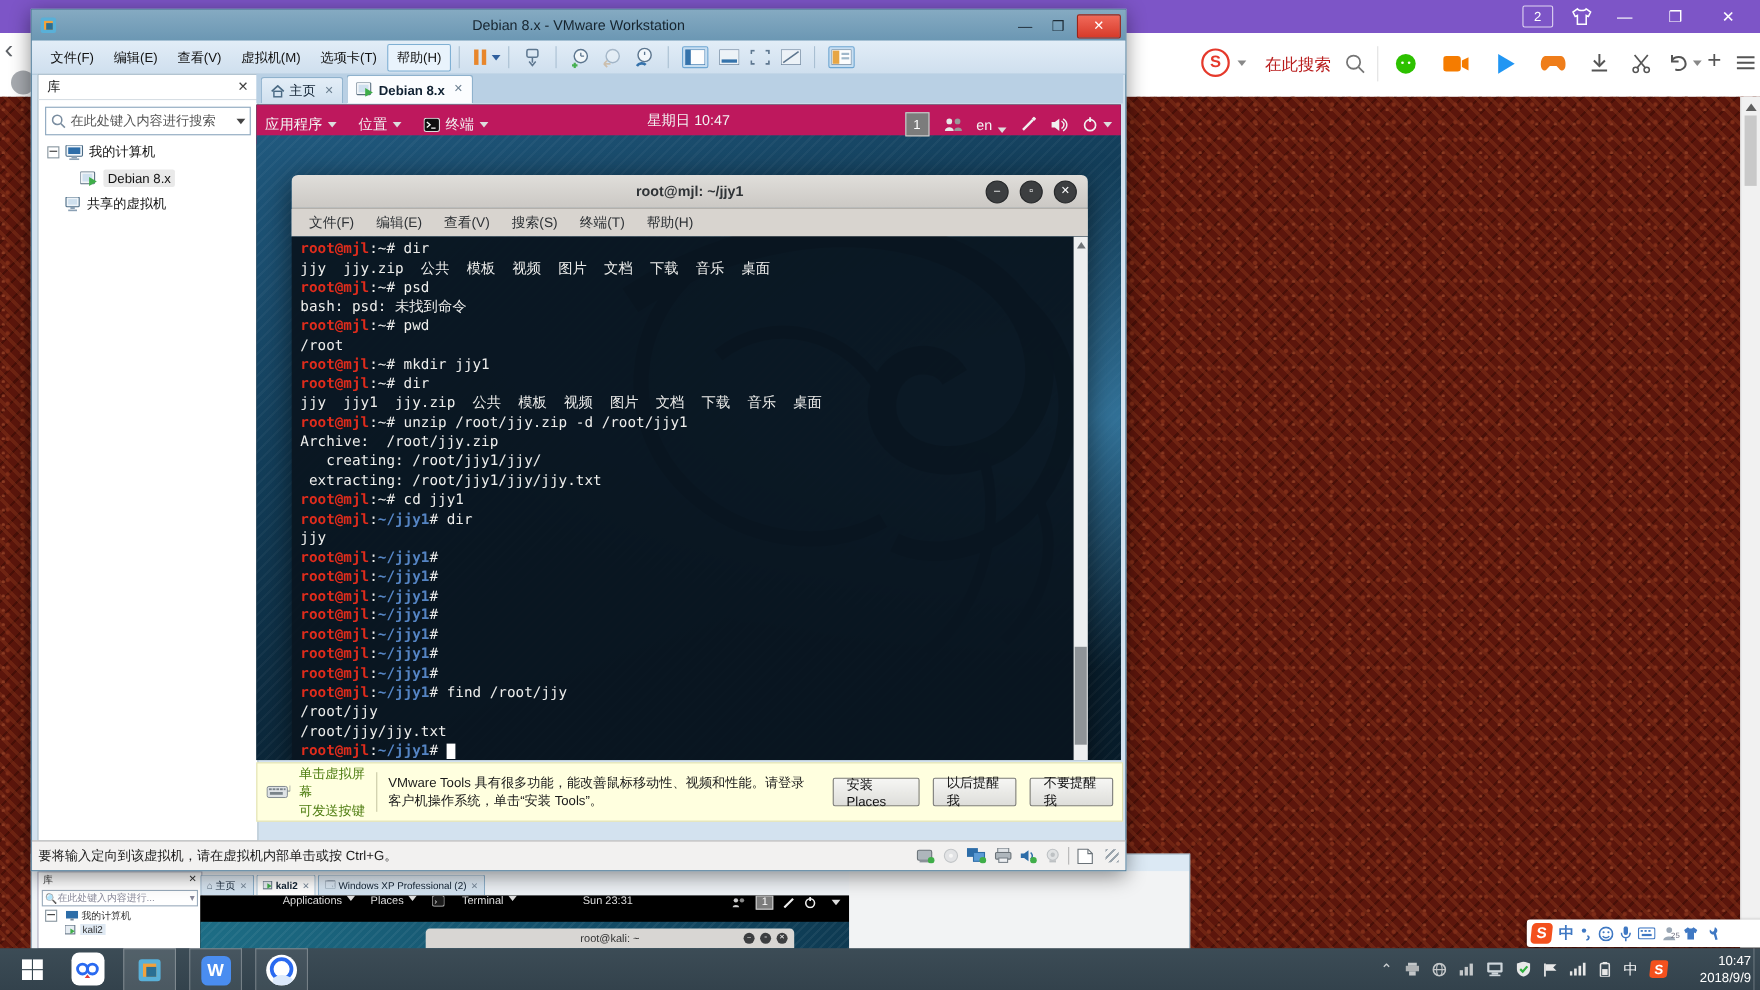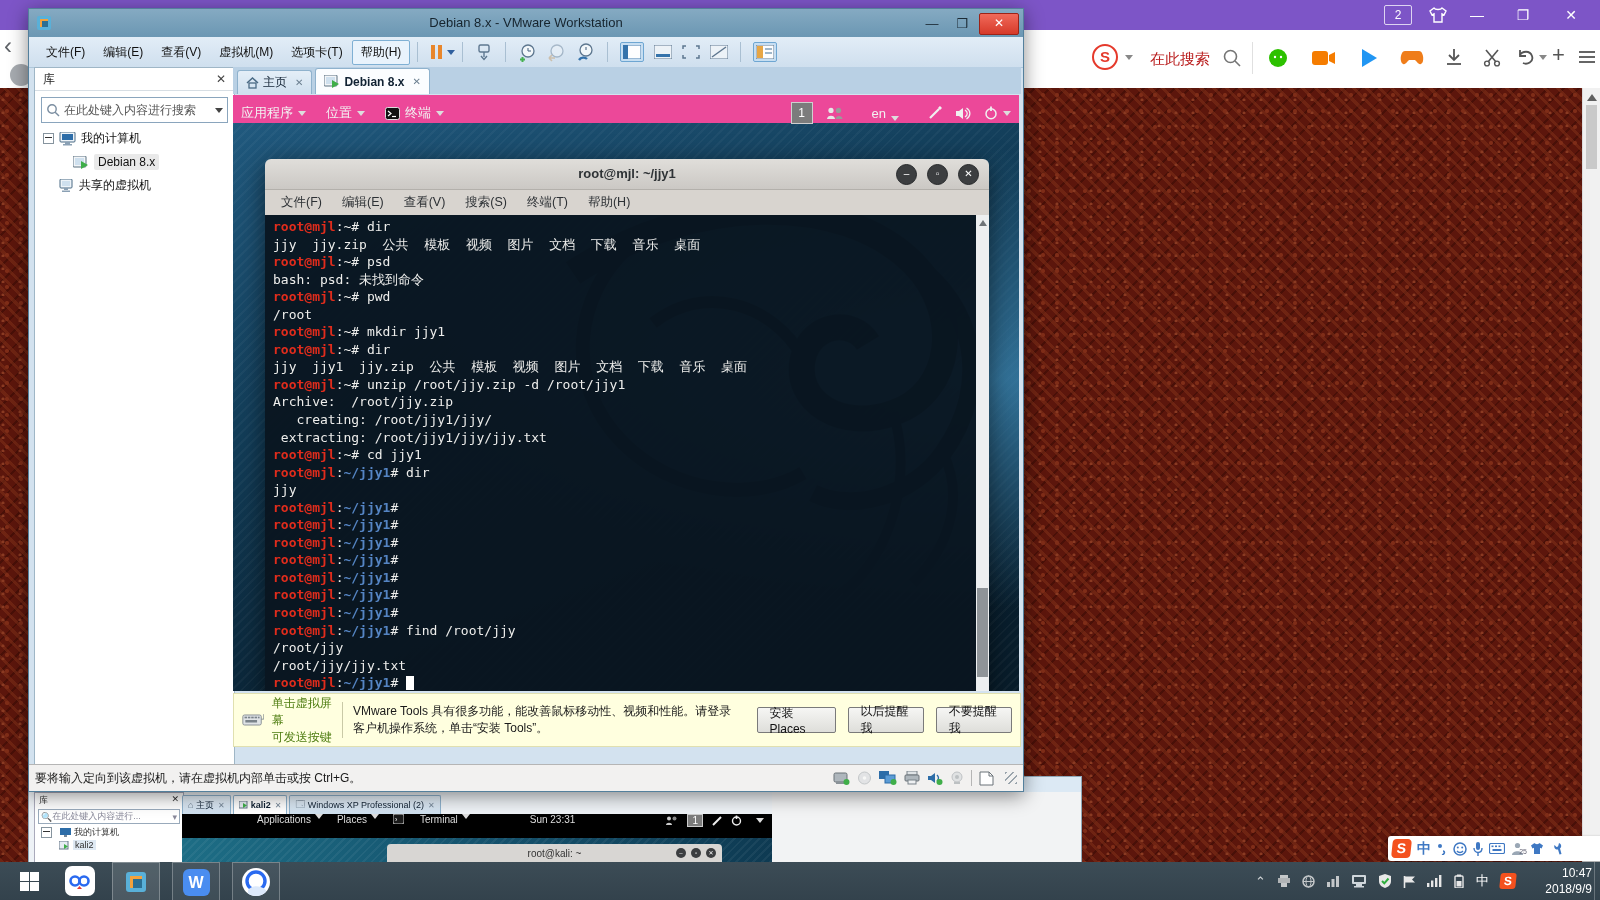--- a/index.html
+++ b/index.html
@@ -66,21 +66,21 @@
   #tabs{left:204px;top:58px;right:2px;height:27px;background:#b9d0e4;display:flex;align-items:flex-end;
         padding-left:4px;}
   .tab{height:23px;display:flex;align-items:center;padding:0 8px;margin-right:3px;font-size:12px;color:#123;
        background:linear-gradient(#e4eef7,#cfe0ef);border:1px solid #8fb2cd;border-bottom:none;
        border-radius:3px 3px 0 0;}
   .tab.active{background:#fbfdff;font-weight:bold;height:25px;}
   .tab .x{margin-left:8px;color:#6b7f90;font-size:10px;}
 
   
   #vmscreen{left:204px;top:86px;width:786px;height:596px;background:#0a2334;overflow:hidden;}
-  #gbar{left:0;top:0;right:0;height:36px;background:#ec4899;color:#f2f2f2;font-size:13px;
+  #gbar{left:0;top:0;right:0;height:36px;background:#be185d;color:#f2f2f2;font-size:13px;
         display:flex;align-items:center;padding:0 8px;}
   .gitem{display:flex;align-items:center;margin-right:20px;}
   .gcaret{width:0;height:0;border-left:4px solid transparent;border-right:4px solid transparent;
           border-top:5px solid #ddd;margin-left:5px;}
   #gclock{position:absolute;left:0;right:0;text-align:center;top:6px;font-size:13px;}
   #gright{margin-left:auto;display:flex;align-items:center;gap:13px;z-index:2;}
   #wsbox{width:20px;height:20px;background:#7c7c7c;border:1px solid #cfcfcf;color:#fff;
          text-align:center;line-height:20px;font-size:12px;}
   #gdesk{left:0;top:28px;right:0;bottom:0;
      background:
@@ -546,29 +546,30 @@
         </span>
       <span class="gitem">
         <svg width="15" height="13" viewBox="0 0 15 13" style="margin-right:5px;">
             <rect x="0.5" y="0.5" width="14" height="12" rx="2" fill="#111" stroke="#ddd"></rect>
             <path d="M3 4 L6 6.5 L3 9" fill="none" stroke="#fff" stroke-width="1.2"></path>
             <line x1="7" y1="9.5" x2="11" y2="9.5" stroke="#fff" stroke-width="1.2"></line>
           </svg>
         <span>终端</span>
           <span class="gcaret"></span>
       </span>
+      <span id="gclock">星期日 10:47</span>
       <span id="gright">
         <span id="wsbox">1</span>
         <svg width="17" height="12" viewBox="0 0 17 12">
             <circle cx="5" cy="3.4" r="2.6" fill="#e8e8e8"></circle>
             <path d="M1 12 C1 7.5 9 7.5 9 12 Z" fill="#e8e8e8"></path>
             <circle cx="12.5" cy="3.4" r="2.6" fill="#9a9a9a"></circle>
             <path d="M9.5 12 C9.5 8 16.5 8 16.5 12 Z" fill="#9a9a9a"></path>
           </svg>
-        <span class="gitem" style="margin:16px;align-items:flex-end;">
+        <span class="gitem" style="margin:0;align-items:flex-end;">
             <span>en</span>
             <span class="gcaret"></span>
           </span>
         <svg width="14" height="14" viewBox="0 0 14 14">
             <line x1="2" y1="12" x2="11" y2="3" stroke="#f0f0f0" stroke-width="2.2"></line>
             <path d="M11 3 L13 1" stroke="#f0f0f0" stroke-width="3"></path>
           </svg>
         <svg width="16" height="13" viewBox="0 0 16 13">
             <path d="M1 4 L4 4 L8 1 L8 12 L4 9 L1 9 Z" fill="#f0f0f0"></path>
             <path d="M10 3 C13 5 13 8 10 10 M11.5 1 C16 4 16 9 11.5 12" fill="none" stroke="#f0f0f0" stroke-width="1.3"></path>

